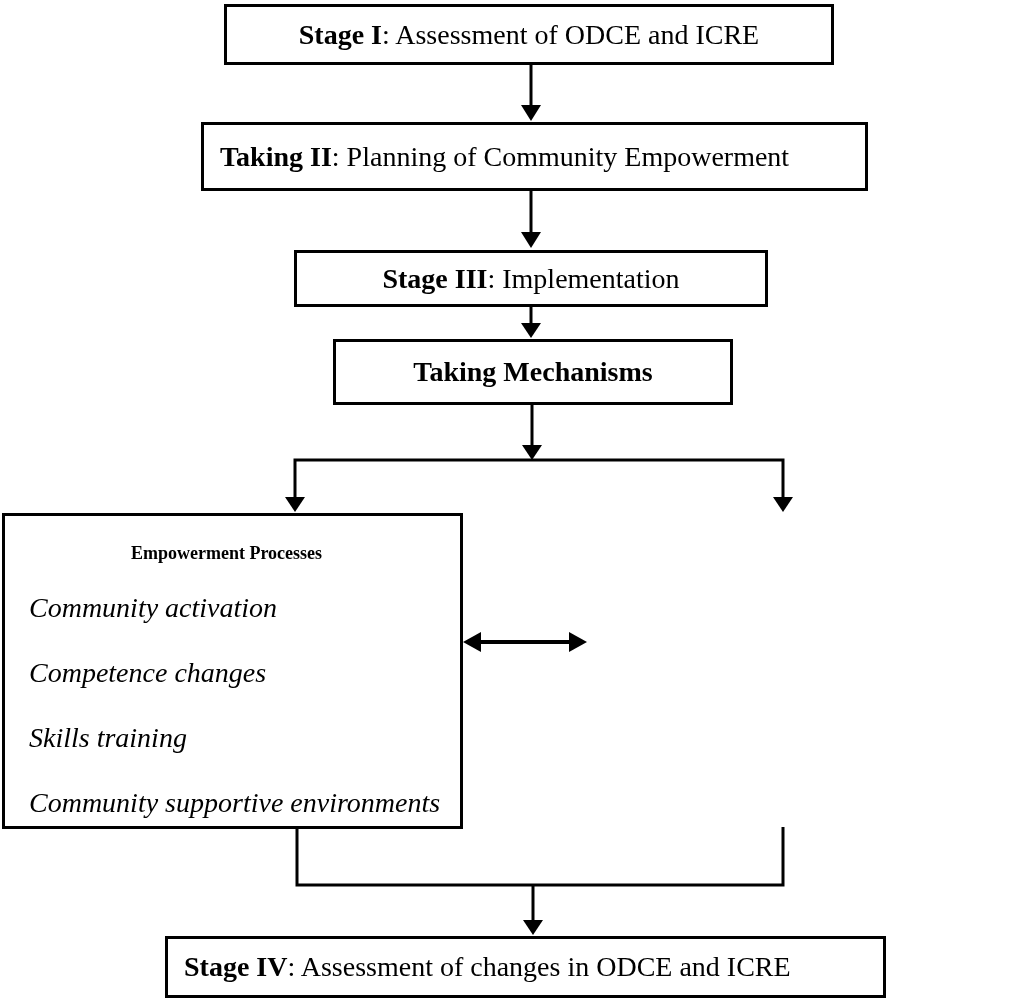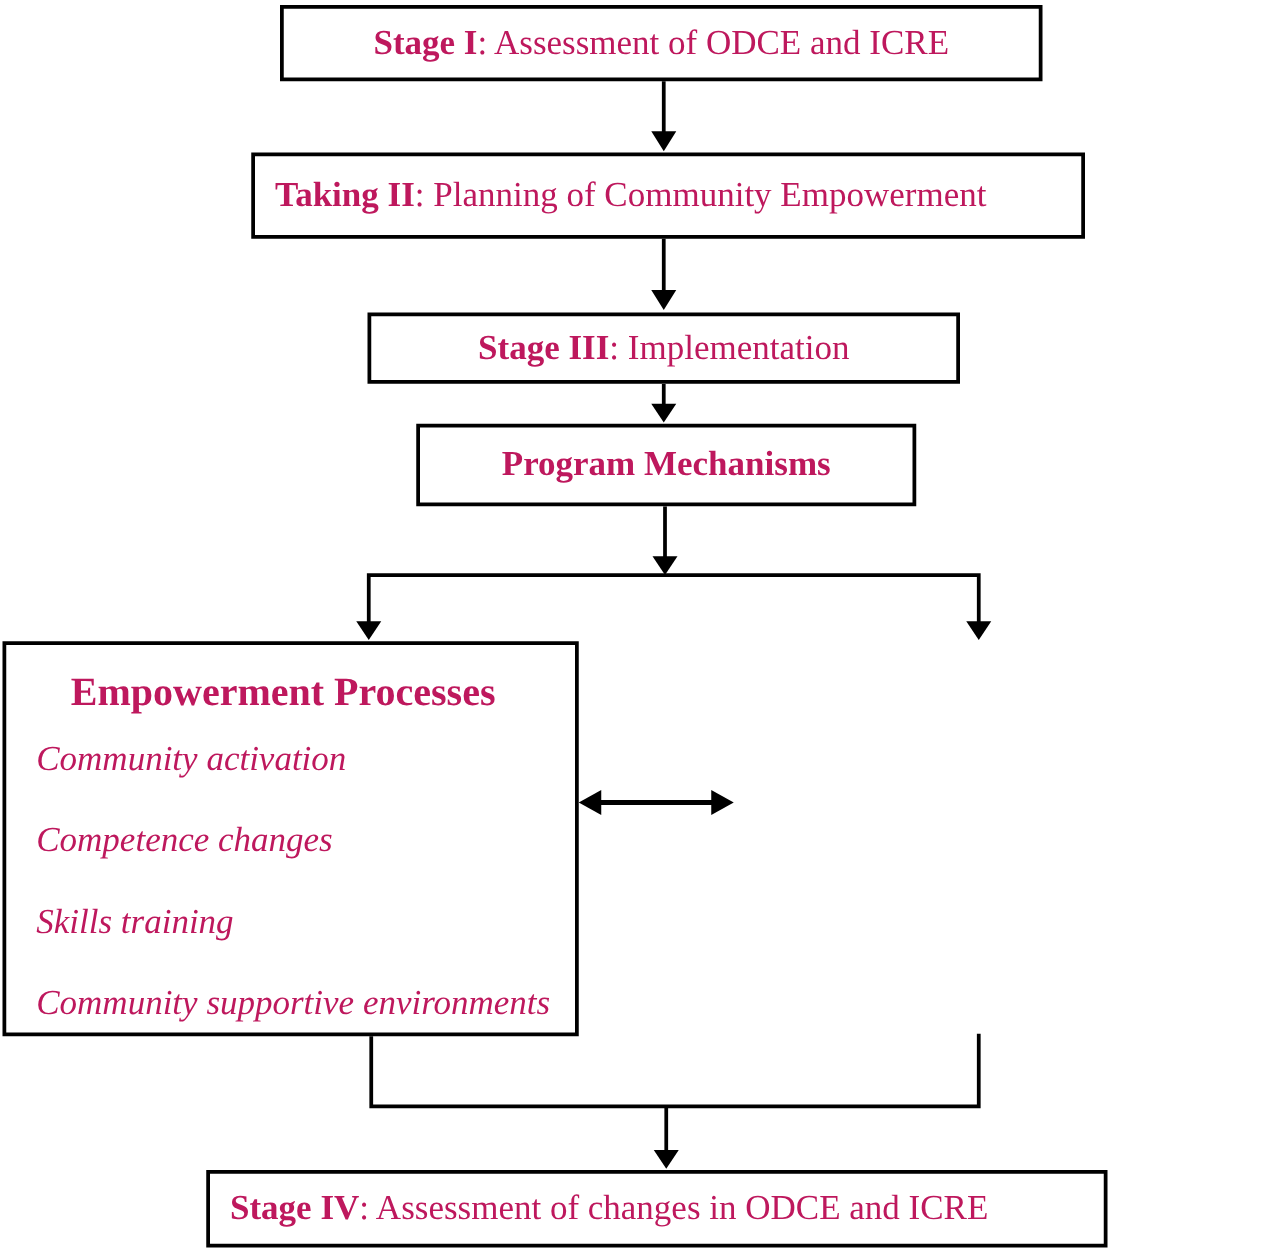--- a/index.html
+++ b/index.html
@@ -1,21 +1,21 @@
 <!DOCTYPE html>
 <html><head>
 <meta charset="utf-8">
 <style>
   html, body { margin: 0; padding: 0; background: #ffffff; }
   .canvas {
     position: relative;
     width: 927px;
     height: 1000px;
     background: #ffffff;
-    color: #be185d;
+    color: #000000;
     font-family: "Liberation Serif", "DejaVu Serif", serif;
     overflow: hidden;
   }
   .connectors {
     position: absolute;
     left: 0; top: 0;
     width: 1027px; height: 1000px;
   }
   .connectors line, .connectors path, .connectors polyline {
     stroke: #000000;
@@ -37,21 +37,21 @@
   .box.leftpad { padding-left: 16px; }
   .bold { font-weight: bold; }
   .panel {
     position: absolute;
     box-sizing: border-box;
     border: 3px solid #000000;
     background: #ffffff;
   }
   .panel-title {
     font-weight: bold;
-    font-size: 32px;
+    font-size: 18px;
     line-height: 34px;
     margin: 20px 12px 0 0;
     text-align: center;
   }
   .panel-item {
     font-style: italic;
     font-size: 28px;
     line-height: 32px;
     margin: 33px 0 0 24px;
     white-space: nowrap;
@@ -119,21 +119,21 @@
 
   <div class="box leftpad" id="stage2">
     <span><span class="bold">Taking II</span><span>: Planning of Community Empowerment</span></span>
   </div>
 
   <div class="box centered" id="stage3">
     <span><span class="bold">Stage III</span><span>: Implementation</span></span>
   </div>
 
   <div class="box centered bold" id="mechanisms">
-    <span>Program Mechanisms</span>
+    <span>Taking Mechanisms</span>
   </div>
 
   <div class="panel" id="empowerment">
     <div class="panel-title">Empowerment Processes</div>
     <div class="panel-item first">Community activation</div>
     <div class="panel-item">Competence changes</div>
     <div class="panel-item">Skills training</div>
     <div class="panel-item">Community supportive environments</div>
   </div>
 

